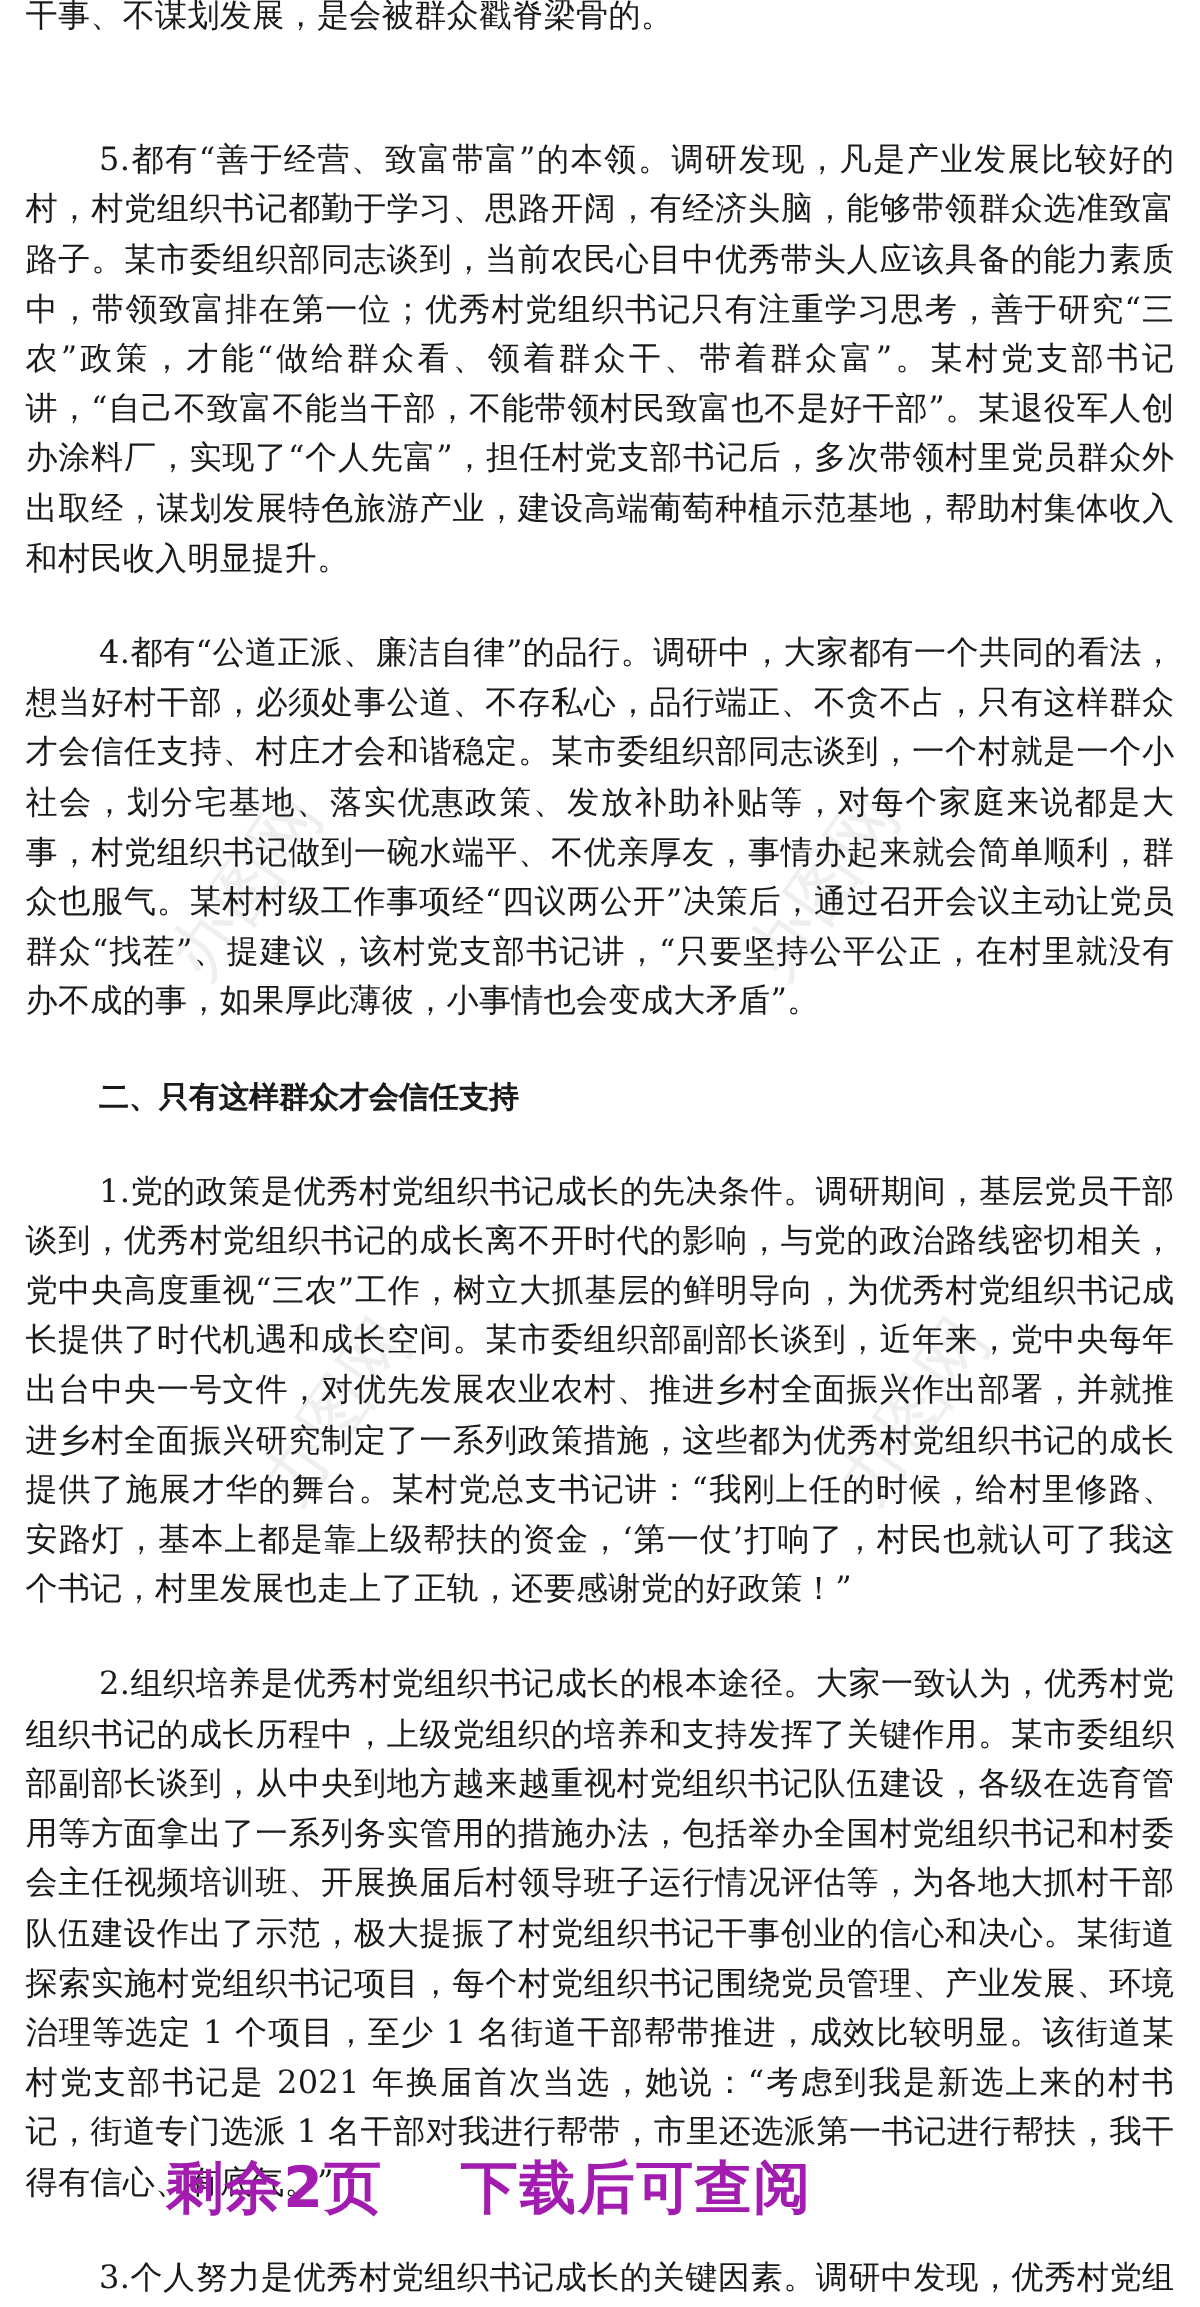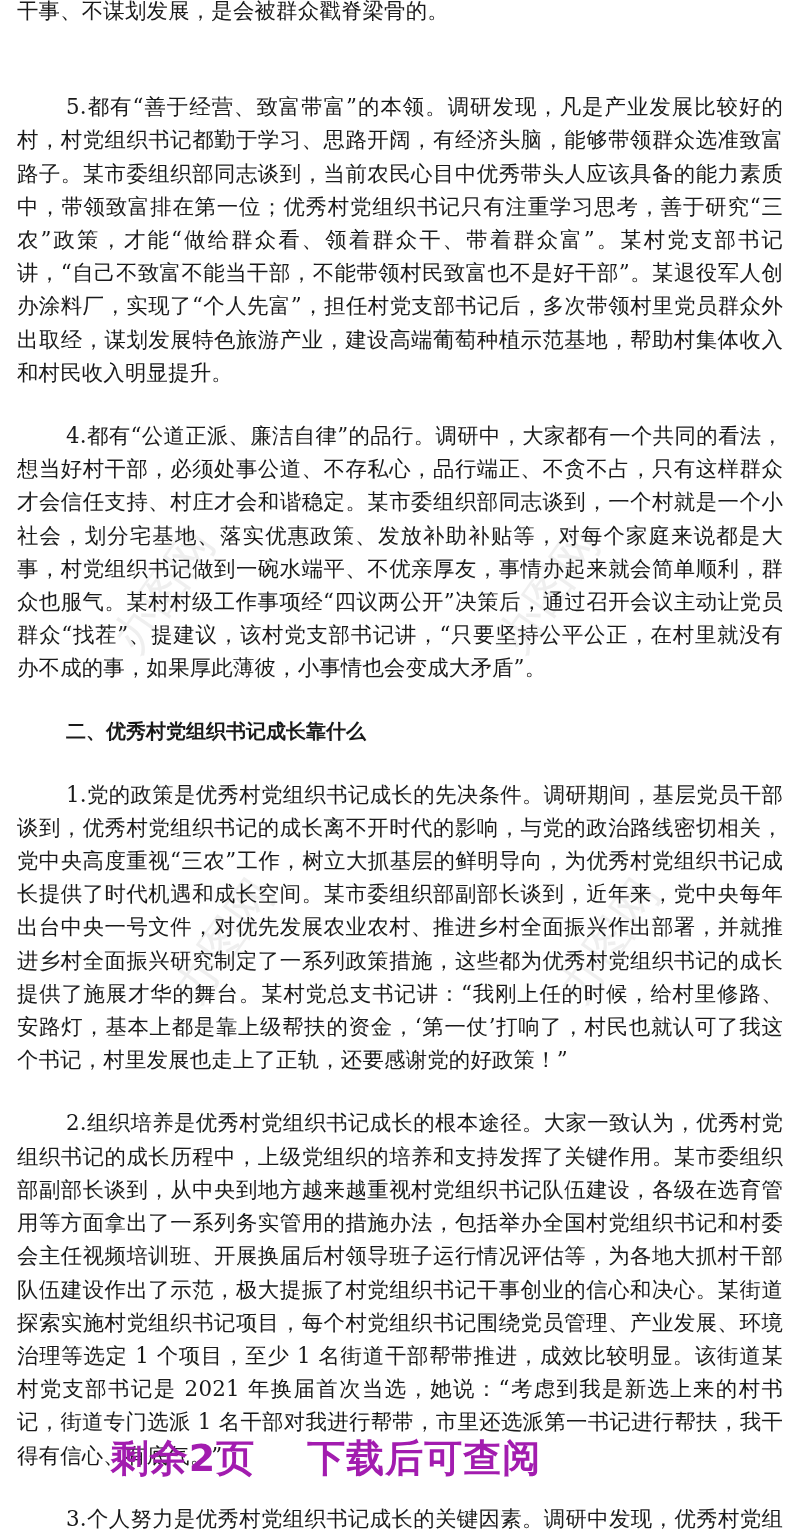--- a/index.html
+++ b/index.html
@@ -78,21 +78,21 @@
   <div class="gap-big"></div>
 
   <p class="para">5.都有“善于经营、致富带富”的本领。调研发现，凡是产业发展比较好的村，村党组织书记都勤于学习、思路开阔，有经济头脑，能够带领群众选准致富路子。某市委组织部同志谈到，当前农民心目中优秀带头人应该具备的能力素质中，带领致富排在第一位；优秀村党组织书记只有注重学习思考，善于研究“三农”政策，才能“做给群众看、领着群众干、带着群众富”。某村党支部书记讲，“自己不致富不能当干部，不能带领村民致富也不是好干部”。某退役军人创办涂料厂，实现了“个人先富”，担任村党支部书记后，多次带领村里党员群众外出取经，谋划发展特色旅游产业，建设高端葡萄种植示范基地，帮助村集体收入和村民收入明显提升。</p>
 
   <div class="gap"></div>
 
   <p class="para">4.都有“公道正派、廉洁自律”的品行。调研中，大家都有一个共同的看法，想当好村干部，必须处事公道、不存私心，品行端正、不贪不占，只有这样群众才会信任支持、村庄才会和谐稳定。某市委组织部同志谈到，一个村就是一个小社会，划分宅基地、落实优惠政策、发放补助补贴等，对每个家庭来说都是大事，村党组织书记做到一碗水端平、不优亲厚友，事情办起来就会简单顺利，群众也服气。某村村级工作事项经“四议两公开”决策后，通过召开会议主动让党员群众“找茬”、提建议，该村党支部书记讲，“只要坚持公平公正，在村里就没有办不成的事，如果厚此薄彼，小事情也会变成大矛盾”。</p>
 
   <div class="gap"></div>
 
-  <h2 class="heading">二、优秀村党组织书记成长靠什么</h2>
+  <h2 class="heading">二、只有这样群众才会信任支持</h2>
 
   <div class="gap"></div>
 
   <p class="para">1.党的政策是优秀村党组织书记成长的先决条件。调研期间，基层党员干部谈到，优秀村党组织书记的成长离不开时代的影响，与党的政治路线密切相关，党中央高度重视“三农”工作，树立大抓基层的鲜明导向，为优秀村党组织书记成长提供了时代机遇和成长空间。某市委组织部副部长谈到，近年来，党中央每年出台中央一号文件，对优先发展农业农村、推进乡村全面振兴作出部署，并就推进乡村全面振兴研究制定了一系列政策措施，这些都为优秀村党组织书记的成长提供了施展才华的舞台。某村党总支书记讲：“我刚上任的时候，给村里修路、安路灯，基本上都是靠上级帮扶的资金，‘第一仗’打响了，村民也就认可了我这个书记，村里发展也走上了正轨，还要感谢党的好政策！”</p>
 
   <div class="gap"></div>
 
   <p class="para">2.组织培养是优秀村党组织书记成长的根本途径。大家一致认为，优秀村党组织书记的成长历程中，上级党组织的培养和支持发挥了关键作用。某市委组织部副部长谈到，从中央到地方越来越重视村党组织书记队伍建设，各级在选育管用等方面拿出了一系列务实管用的措施办法，包括举办全国村党组织书记和村委会主任视频培训班、开展换届后村领导班子运行情况评估等，为各地大抓村干部队伍建设作出了示范，极大提振了村党组织书记干事创业的信心和决心。某街道探索实施村党组织书记项目，每个村党组织书记围绕党员管理、产业发展、环境治理等选定 1 个项目，至少 1 名街道干部帮带推进，成效比较明显。该街道某村党支部书记是 2021 年换届首次当选，她说：“考虑到我是新选上来的村书记，街道专门选派 1 名干部对我进行帮带，市里还选派第一书记进行帮扶，我干得有信心、有底气。”</p>
 
   <div class="gap"></div>

